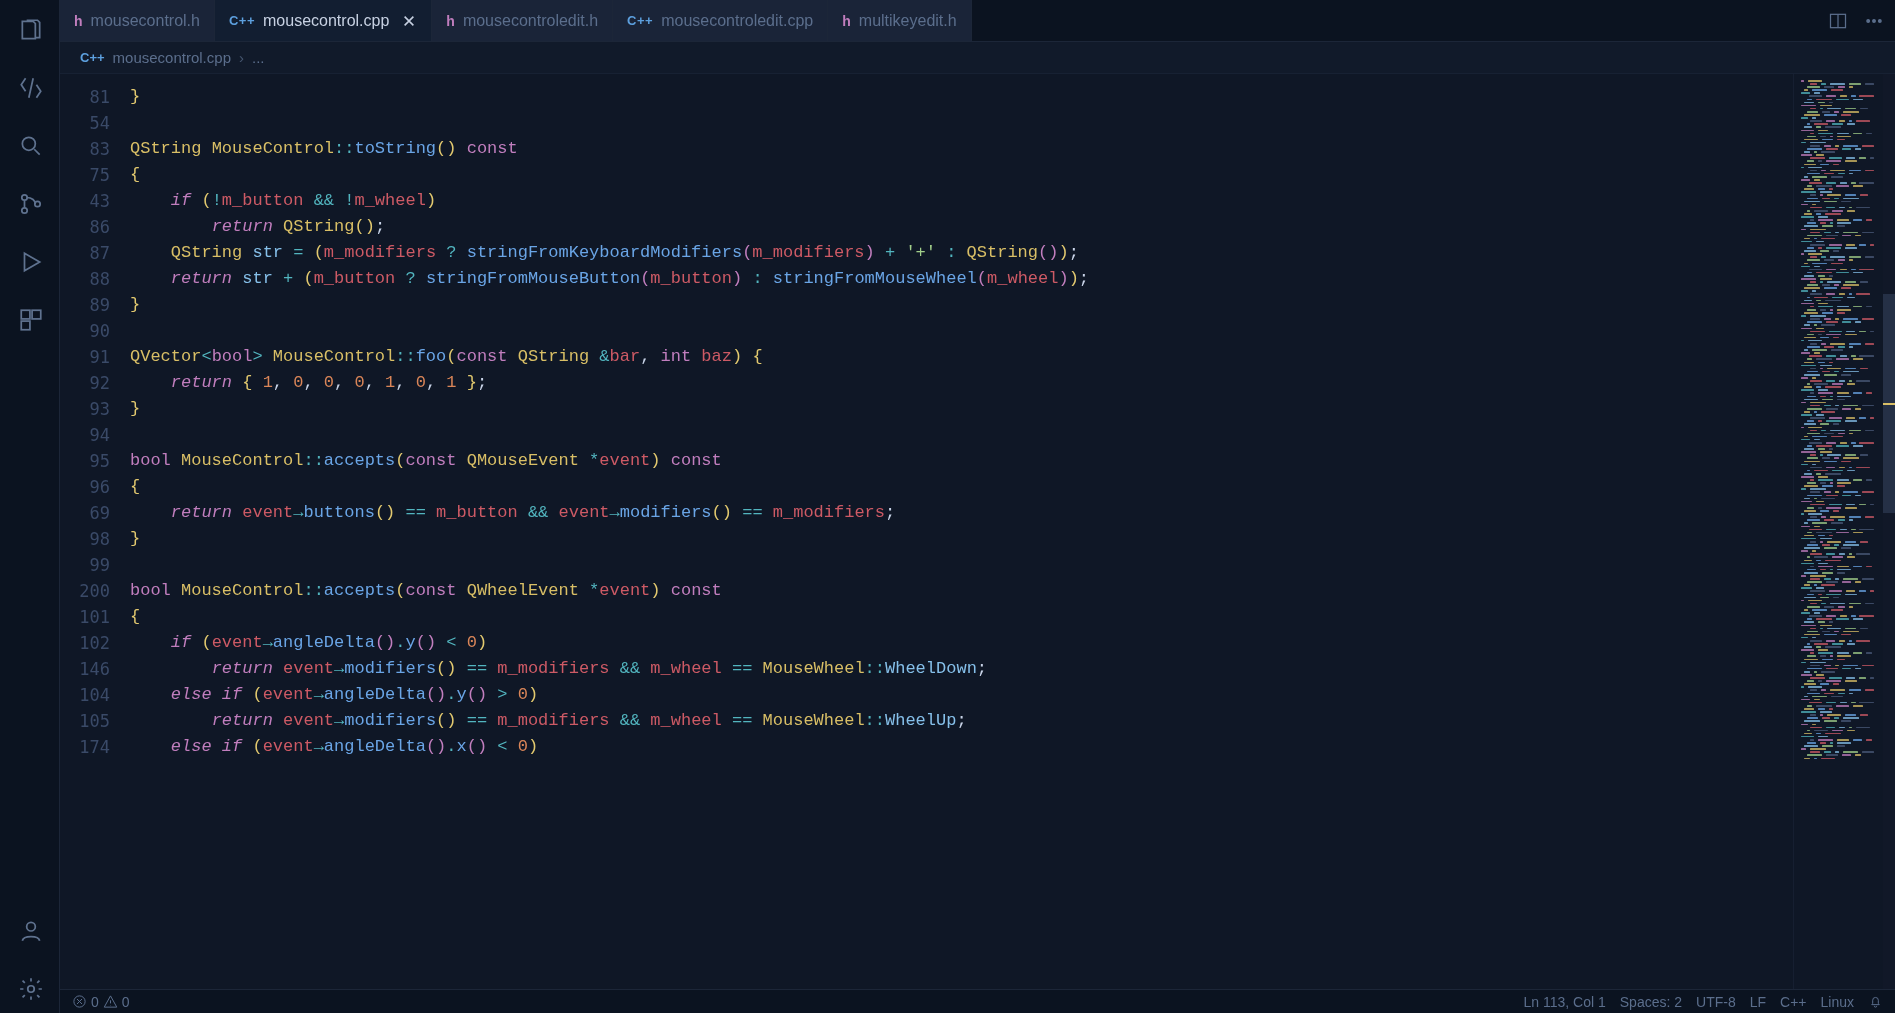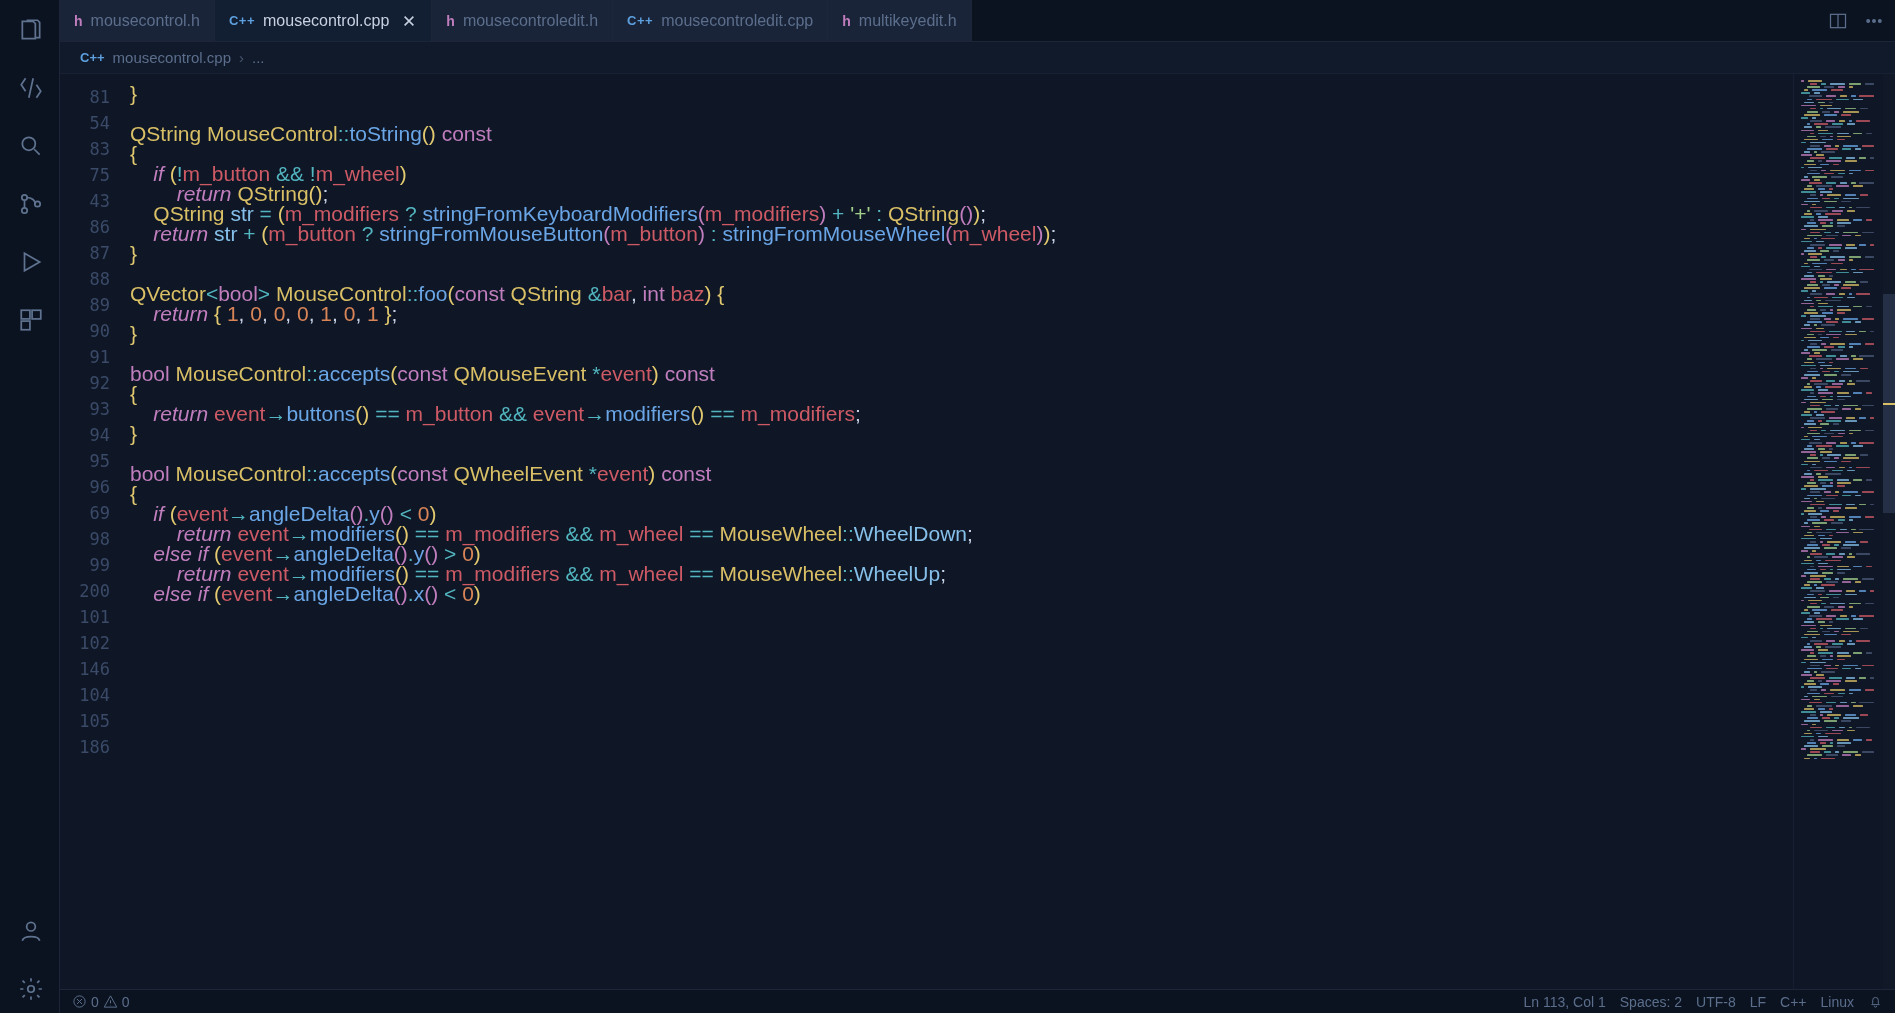--- a/index.html
+++ b/index.html
@@ -60,22 +60,22 @@
     background:var(--bg-mid);font-size:15px;color:var(--txt-dim);
     border-bottom:1px solid rgba(30,40,60,.5);}
   .breadcrumb .lang-cpp{color:var(--cpp);font-weight:bold;font-size:13px;}
   .breadcrumb .chev{opacity:.7;}
 
   .editor-wrap{position:relative;overflow:hidden;}
   .editor{position:absolute;left:0;right:112px;top:0;bottom:0;overflow:hidden;
     display:grid;grid-template-columns:60px 1fr;background:var(--bg);}
   .gutter{padding:10px 10px 10px 0;text-align:right;color:#3a4a68;font-family:ui-monospace,Menlo,Consolas,monospace;
     font-size:17px;line-height:26px;}
-  pre.code{margin:0;padding:10px 0 10px 10px;font-family:Liberation Sans, sans-serif;
-    font-size:21px;line-height:20px;white-space:pre;color:var(--white);overflow:hidden;}
+  pre.code{margin:0;padding:10px 0 10px 10px;font-family:Liberation Mono, monospace;
+    font-size:17px;line-height:26px;white-space:pre;color:var(--white);overflow:hidden;}
   .code .kw{color:var(--purple);font-style:italic;}
   .code .kw2{color:var(--purple);}
   .code .ty{color:var(--yellow);}
   .code .fn{color:var(--blue);}
   .code .cls{color:var(--yellow);}
   .code .rd{color:var(--red);}
   .code .pl{color:var(--paleblue);}
   .code .op{color:var(--cyan);}
   .code .num{color:var(--orange);}
   .code .str{color:var(--green);}
@@ -229,21 +229,21 @@
             <div>96</div>
             <div>69</div>
             <div>98</div>
             <div>99</div>
             <div>200</div>
             <div>101</div>
             <div>102</div>
             <div>146</div>
             <div>104</div>
             <div>105</div>
-            <div>186</div>
+            <div>174</div>
           </div>
         <pre class="code" id="code"><span class="p">}</span>
  
 <span class="ty">QString</span> <span class="cls">MouseControl</span><span class="op">::</span><span class="fn">toString</span><span class="p">()</span> <span class="kw2">const</span>
 <span class="p">{</span>
     <span class="kw">if</span> <span class="p">(</span><span class="op">!</span><span class="rd">m_button</span> <span class="op">&amp;&amp;</span> <span class="op">!</span><span class="rd">m_wheel</span><span class="p">)</span>
         <span class="kw">return</span> <span class="ty">QString</span><span class="p">()</span>;
     <span class="ty">QString</span> <span class="pl">str</span> <span class="op">=</span> <span class="p">(</span><span class="rd">m_modifiers</span> <span class="op">?</span> <span class="fn">stringFromKeyboardModifiers</span><span class="p2">(</span><span class="rd">m_modifiers</span><span class="p2">)</span> <span class="op">+</span> <span class="str">'+'</span> <span class="op">:</span> <span class="ty">QString</span><span class="p2">()</span><span class="p">)</span>;
     <span class="kw">return</span> <span class="pl">str</span> <span class="op">+</span> <span class="p">(</span><span class="rd">m_button</span> <span class="op">?</span> <span class="fn">stringFromMouseButton</span><span class="p2">(</span><span class="rd">m_button</span><span class="p2">)</span> <span class="op">:</span> <span class="fn">stringFromMouseWheel</span><span class="p2">(</span><span class="rd">m_wheel</span><span class="p2">)</span><span class="p">)</span>;
 <span class="p">}</span>

